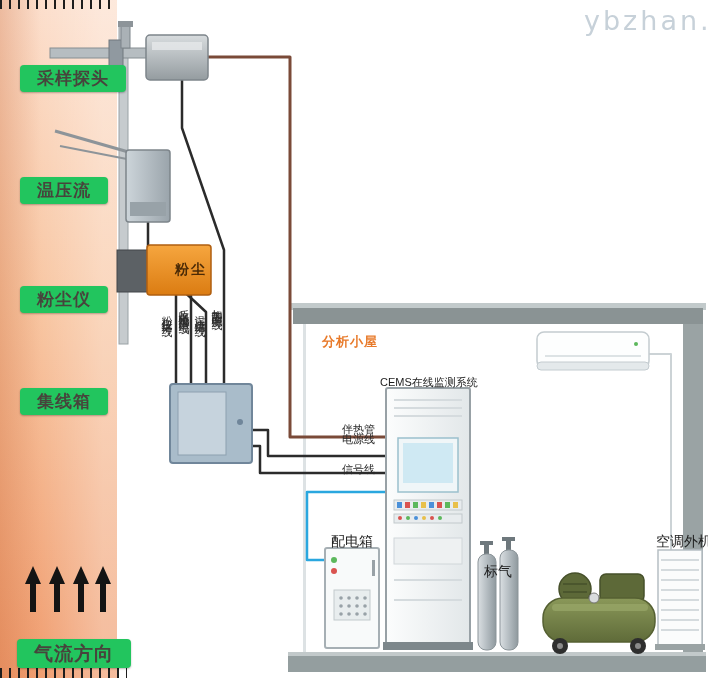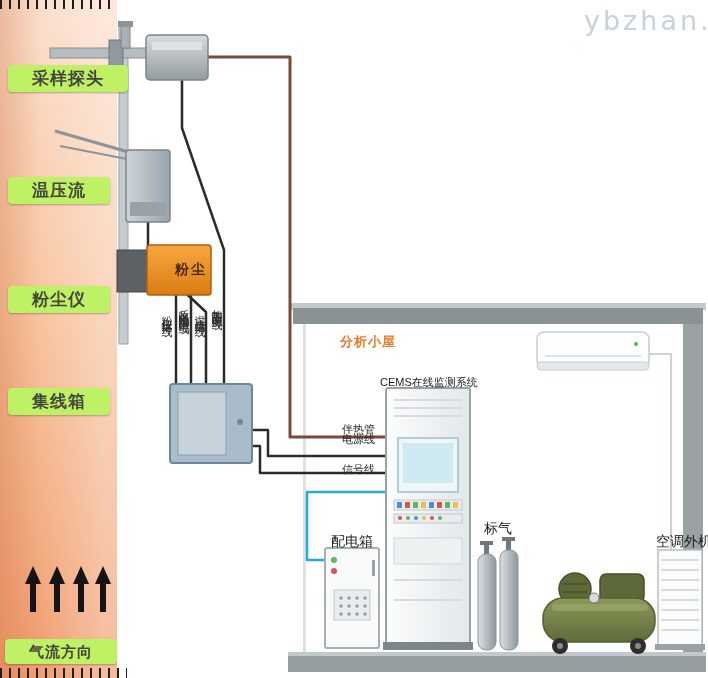--- a/index.html
+++ b/index.html
@@ -19,31 +19,31 @@
   .hatch-top{
     position:absolute;left:0;top:0;width:112px;height:9px;
     background:repeating-linear-gradient(90deg,#1d1d1d 0 2px,transparent 2px 9px);
   }
   .hatch-bottom{
     position:absolute;left:0;top:668px;width:127px;height:10px;
     background:repeating-linear-gradient(90deg,#1d1d1d 0 2px,transparent 2px 9px);
   }
   
   .label-box{
-    position:absolute;background:#bef264;color:#47443c;font-weight:bold;font-size:17px;
-    line-height:1;padding:5px 24px;border-radius:4px;letter-spacing:1px;
-    box-shadow:0 1px 2px rgba(0,0,0,.28);white-space:nowrap;z-index:5;
-  }
-  .label-airflow{font-size:15px;}
+    position:absolute;background:#22c55e;color:#47443c;font-weight:bold;font-size:17px;
+    line-height:1;padding:5px 17px;border-radius:4px;letter-spacing:1px;
+    box-shadow:0 1px 2px rgba(0,0,0,.28);white-space:nowrap;z-index:5;margin-left:12px;
+  }
+  .label-airflow{font-size:19px;}
   .vlabel{
     position:absolute;writing-mode:vertical-rl;text-orientation:upright;
     font-size:11px;line-height:1;color:#2a2a2a;letter-spacing:2px;z-index:4;white-space:nowrap;
   }
   .wtag{position:absolute;font-size:11px;color:#2a2a2a;z-index:4;white-space:nowrap;}
-  .shed-title{position:absolute;left:340px;top:333px;font-size:13px;font-weight:bold;color:#e87a2a;letter-spacing:1px;z-index:4;}
+  .shed-title{position:absolute;left:322px;top:333px;font-size:13px;font-weight:bold;color:#e87a2a;letter-spacing:1px;z-index:4;}
   .cems-label{position:absolute;left:380px;top:375px;font-size:11px;color:#1c1c1c;z-index:4;}
   .equip-label{position:absolute;font-size:14px;color:#1c1c1c;z-index:4;white-space:nowrap;}
   .dust-text{
     position:absolute;left:149px;top:261px;width:84px;text-align:center;
     font-size:14px;font-weight:bold;color:#4a2a06;z-index:4;letter-spacing:2px;
   }
   .watermark{
     position:absolute;left:584px;top:5px;font-size:27px;color:#c7d1d9;
     letter-spacing:3px;z-index:6;font-family:"DejaVu Sans",sans-serif;
   }
@@ -254,16 +254,16 @@
   <div class="vlabel" style="left:194px;top:307px">温压流信号线</div>
   <div class="vlabel" style="left:211px;top:300px">加热圈电源线</div>
 
   <div class="wtag" style="left:342px;top:422px">伴热管</div>
   <div class="wtag" style="left:342px;top:432px">电源线</div>
   <div class="wtag" style="left:342px;top:462px">信号线</div>
 
   <div class="shed-title">分析小屋</div>
   <div class="cems-label">CEMS在线监测系统</div>
   <div class="equip-label" style="left:331px;top:533px">配电箱</div>
-  <div class="equip-label" style="left:484px;top:520px">标气</div>
+  <div class="equip-label" style="left:484px;top:563px">标气</div>
   <div class="equip-label" style="left:656px;top:533px">空调外机</div>
 
 </div>
 
 </body></html>

